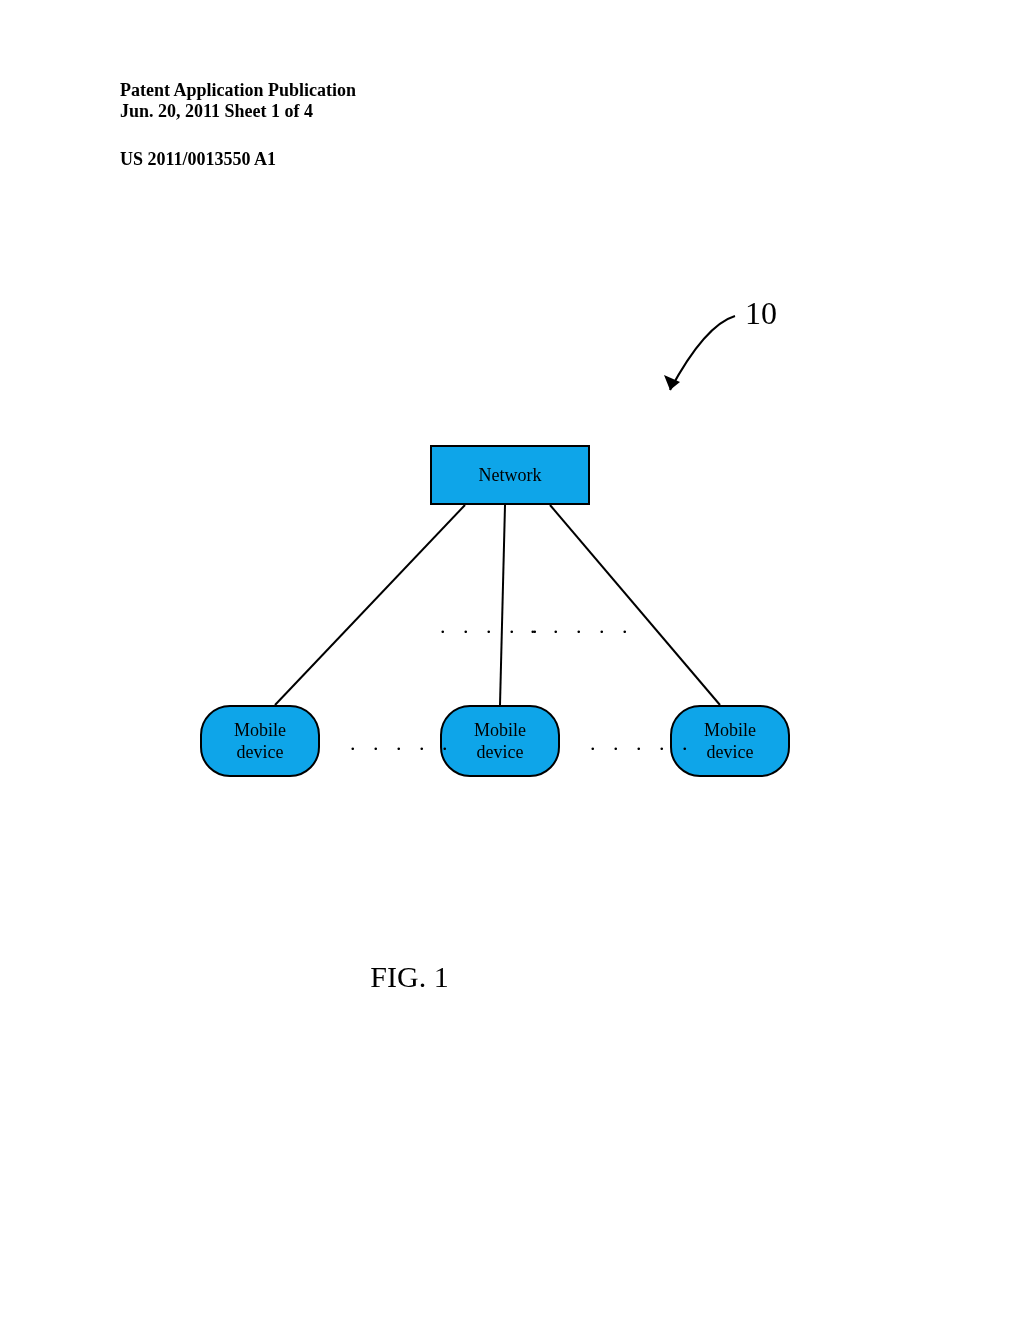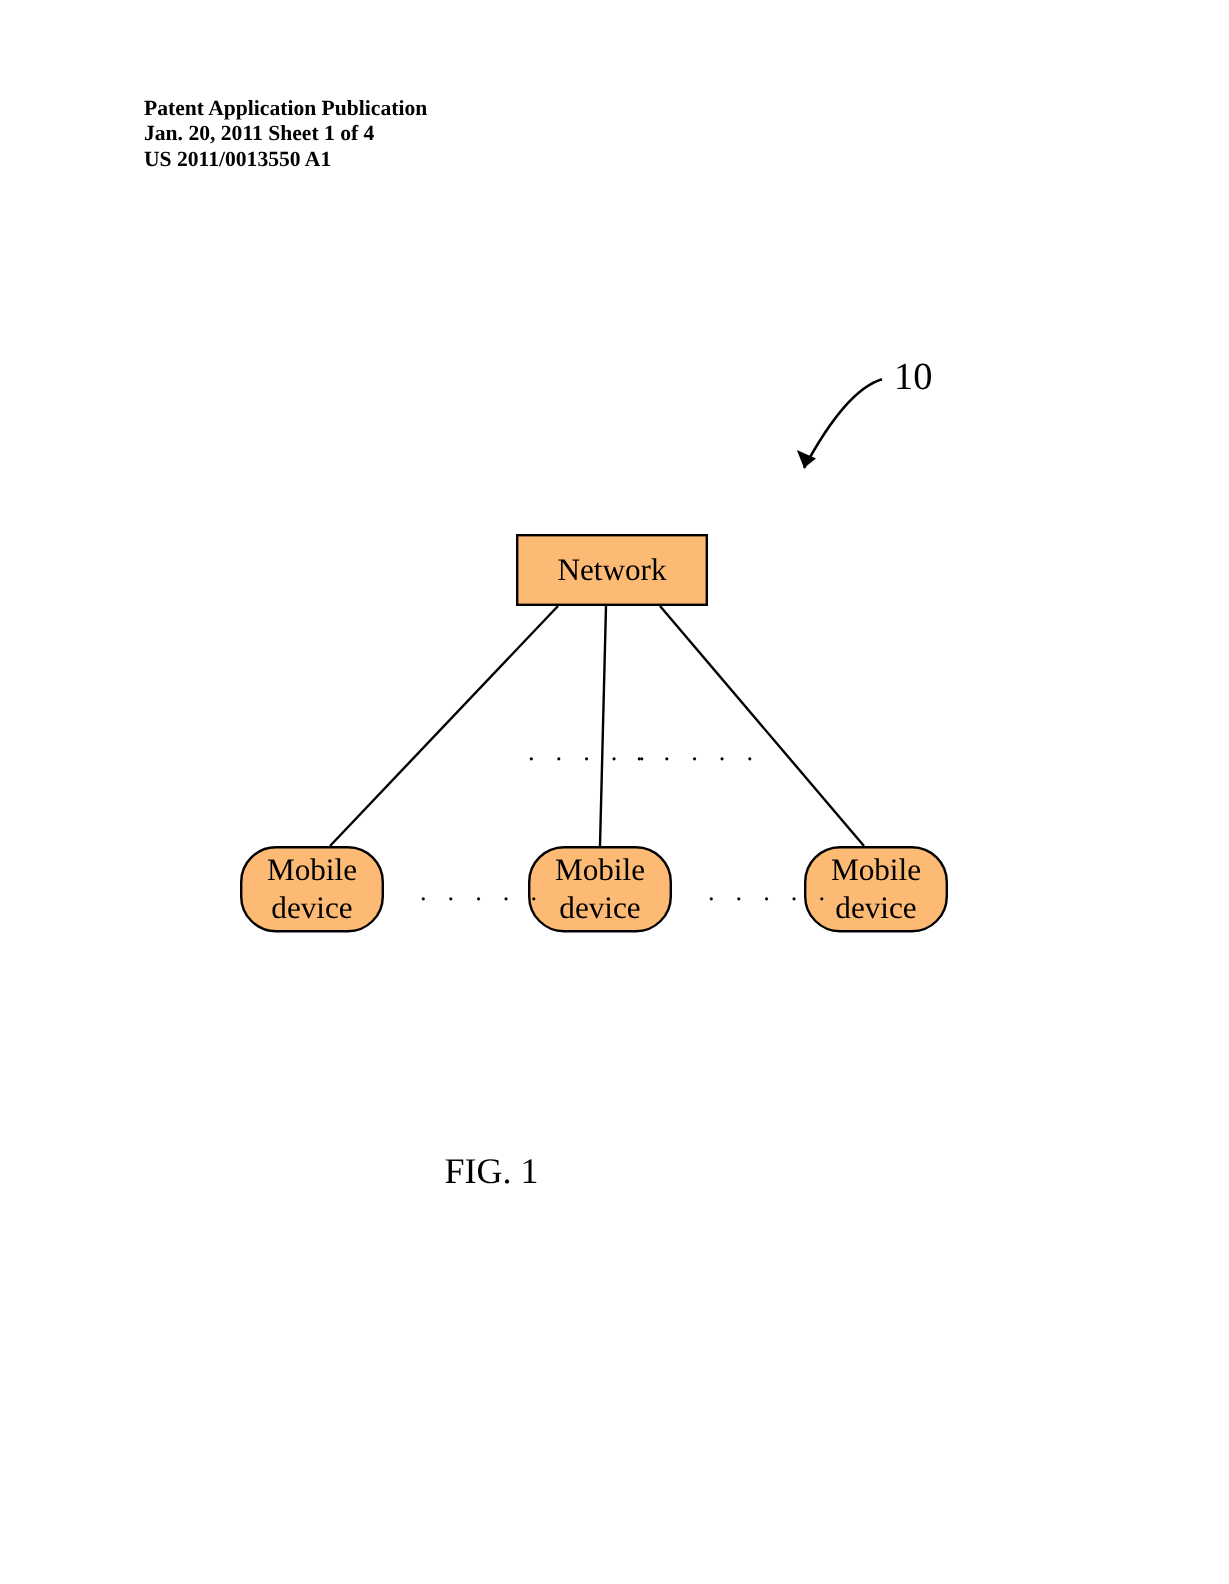--- a/index.html
+++ b/index.html
@@ -33,20 +33,21 @@
     flex-direction: column;
   }
   .header-left {
     flex: 0 0 auto;
   }
   .header-center {
     flex: 0 0 auto;
   }
   .header-right {
     flex: 0 0 auto;
+    margin-top: 27px;
   }
   .ref-num {
     position: absolute;
     top: 295px;
     left: 745px;
     font-size: 32px;
   }
   .arrow-svg {
     position: absolute;
     top: 310px;
@@ -57,26 +58,26 @@
   .diagram {
     position: absolute;
     top: 445px;
     left: 150px;
     width: 640px;
     height: 350px;
   }
   .box {
     position: absolute;
     border: 2px solid #000;
-    background: #fdba74;
+    background: #0ea5e9;
     display: flex;
     align-items: center;
     justify-content: center;
     text-align: center;
-    font-size: 26px;
+    font-size: 18px;
     line-height: 1.25;
   }
   .network-box {
     top: 0;
     left: 280px;
     width: 160px;
     height: 60px;
   }
   .mobile-box {
     width: 120px;
@@ -124,21 +125,21 @@
     font-size: 30px;
   }
 </style>
 </head>
 <body>
 
 <div class="page">
 
   <div class="header">
     <span class="header-left">Patent Application Publication</span>
-    <span class="header-center">Jan. 20, 2011  Sheet 1 of 4</span>
+    <span class="header-center">Jun. 20, 2011  Sheet 1 of 4</span>
     <span class="header-right">US 2011/0013550 A1</span>
   </div>
 
   <div class="ref-num">10</div>
 
   <svg class="arrow-svg" viewBox="0 0 100 90">
     <path d="M 85 6 Q 55 15 20 80" stroke="#000" stroke-width="2.2" fill="none"></path>
     <polygon points="20,80 14,65 30,72" fill="#000"></polygon>
   </svg>
 

